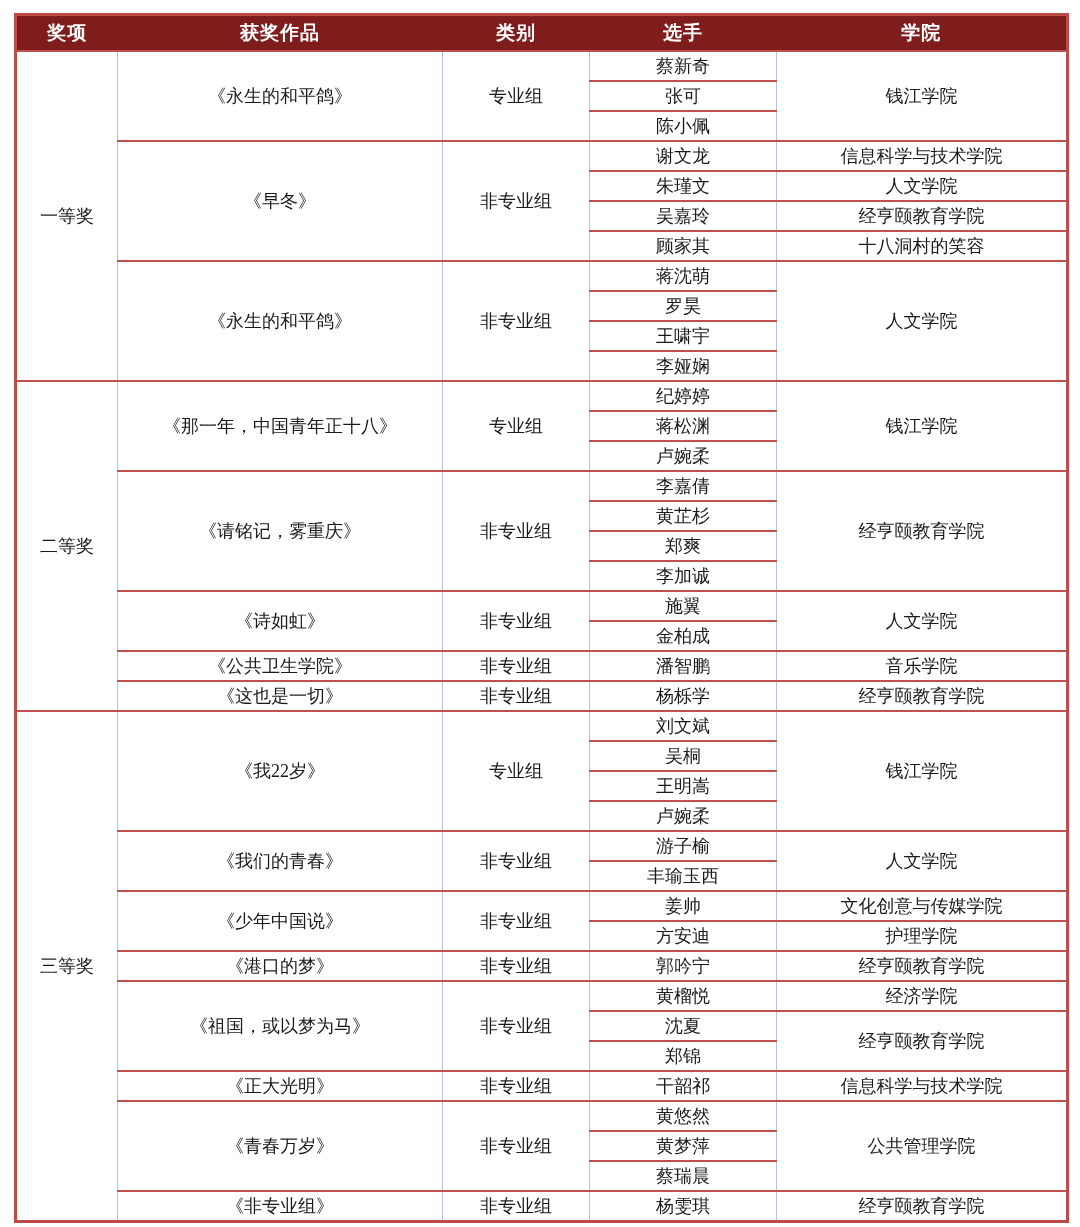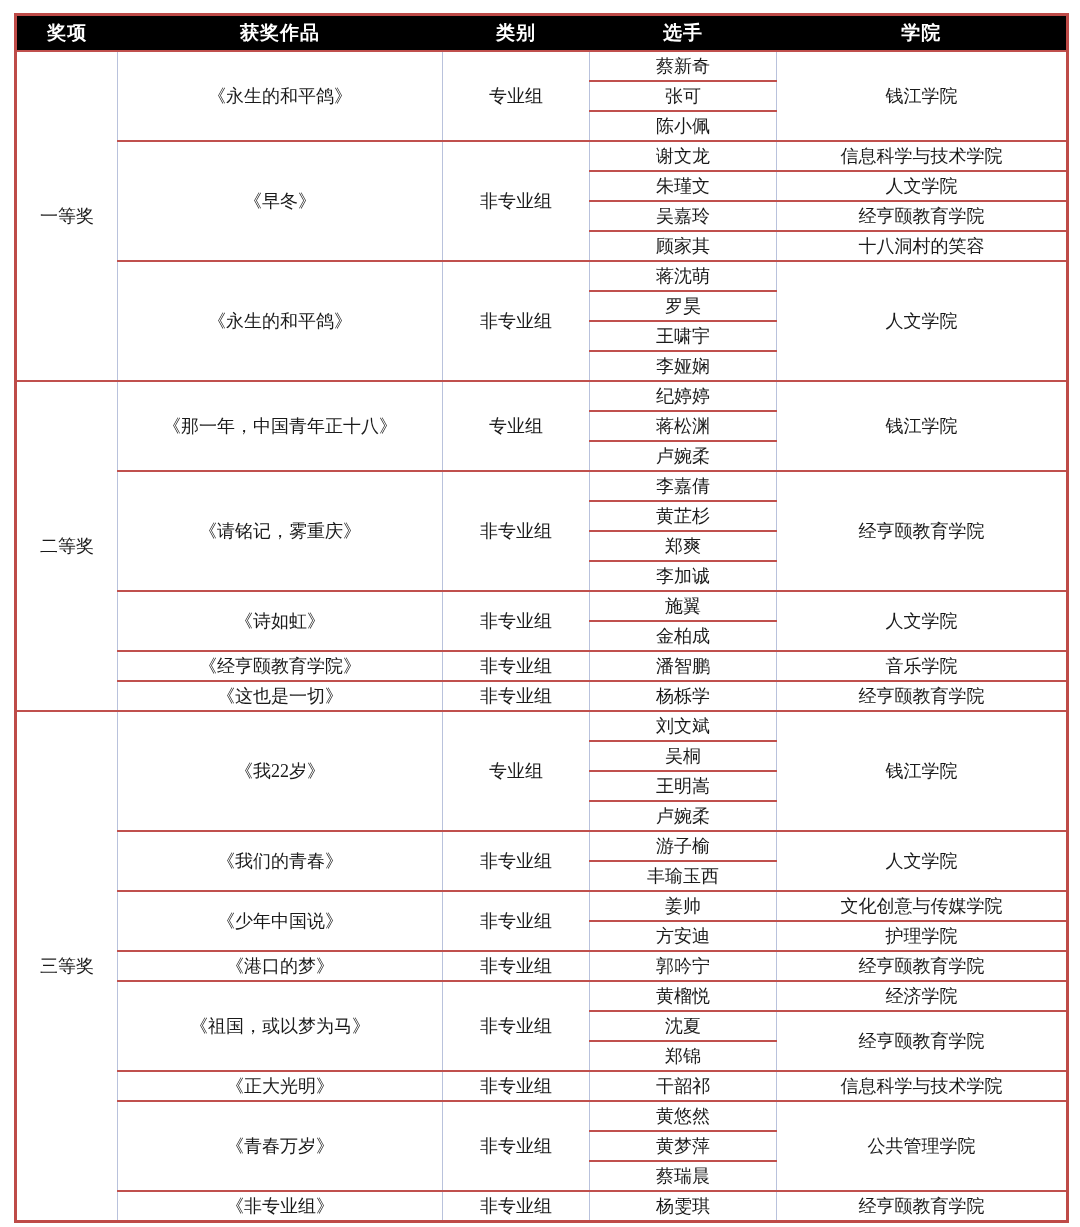--- a/index.html
+++ b/index.html
@@ -16,21 +16,21 @@
     box-sizing: border-box;
     padding: 13px 14px 14px 14px;
   }
   table.awards {
     width: 1052px;
     table-layout: fixed;
     border-collapse: collapse;
     border: 3px solid #BE4B48;
   }
   table.awards th {
-    background: #000000;
+    background: #7f1d1d;
     color: #ffffff;
     font-weight: bold;
     font-size: 19px;
     height: 32px;
     border: none;
     letter-spacing: 1px;
     text-align: center;
     vertical-align: middle;
   }
   table.awards td {
@@ -152,21 +152,21 @@
         <tr>
           <td rowspan="2">《诗如虹》</td>
           <td rowspan="2">非专业组</td>
           <td>施翼</td>
           <td rowspan="2">人文学院</td>
         </tr>
         <tr>
           <td>金柏成</td>
         </tr>
         <tr>
-          <td rowspan="1">《经亨颐教育学院》</td>
+          <td rowspan="1">《公共卫生学院》</td>
           <td rowspan="1">非专业组</td>
           <td>潘智鹏</td>
           <td rowspan="1">音乐学院</td>
         </tr>
         <tr>
           <td rowspan="1">《这也是一切》</td>
           <td rowspan="1">非专业组</td>
           <td>杨栎学</td>
           <td rowspan="1">经亨颐教育学院</td>
         </tr>

